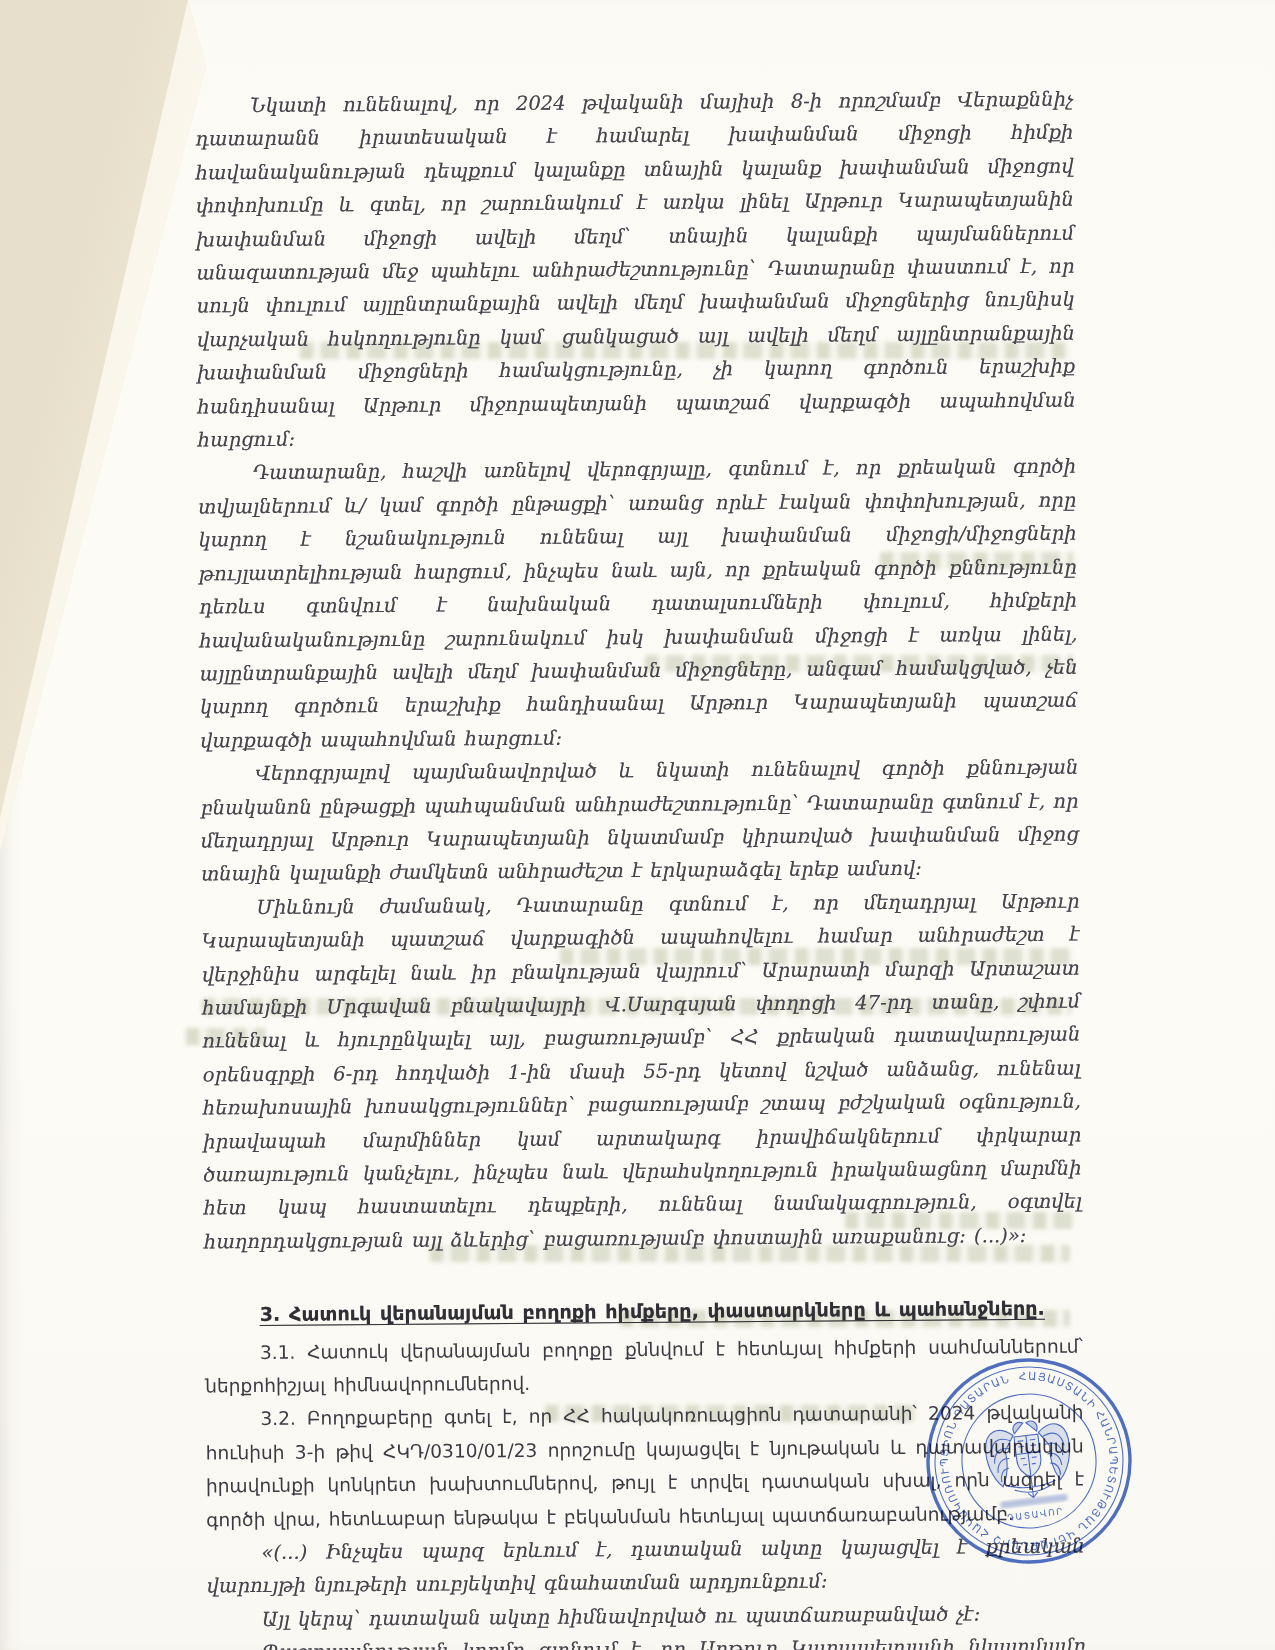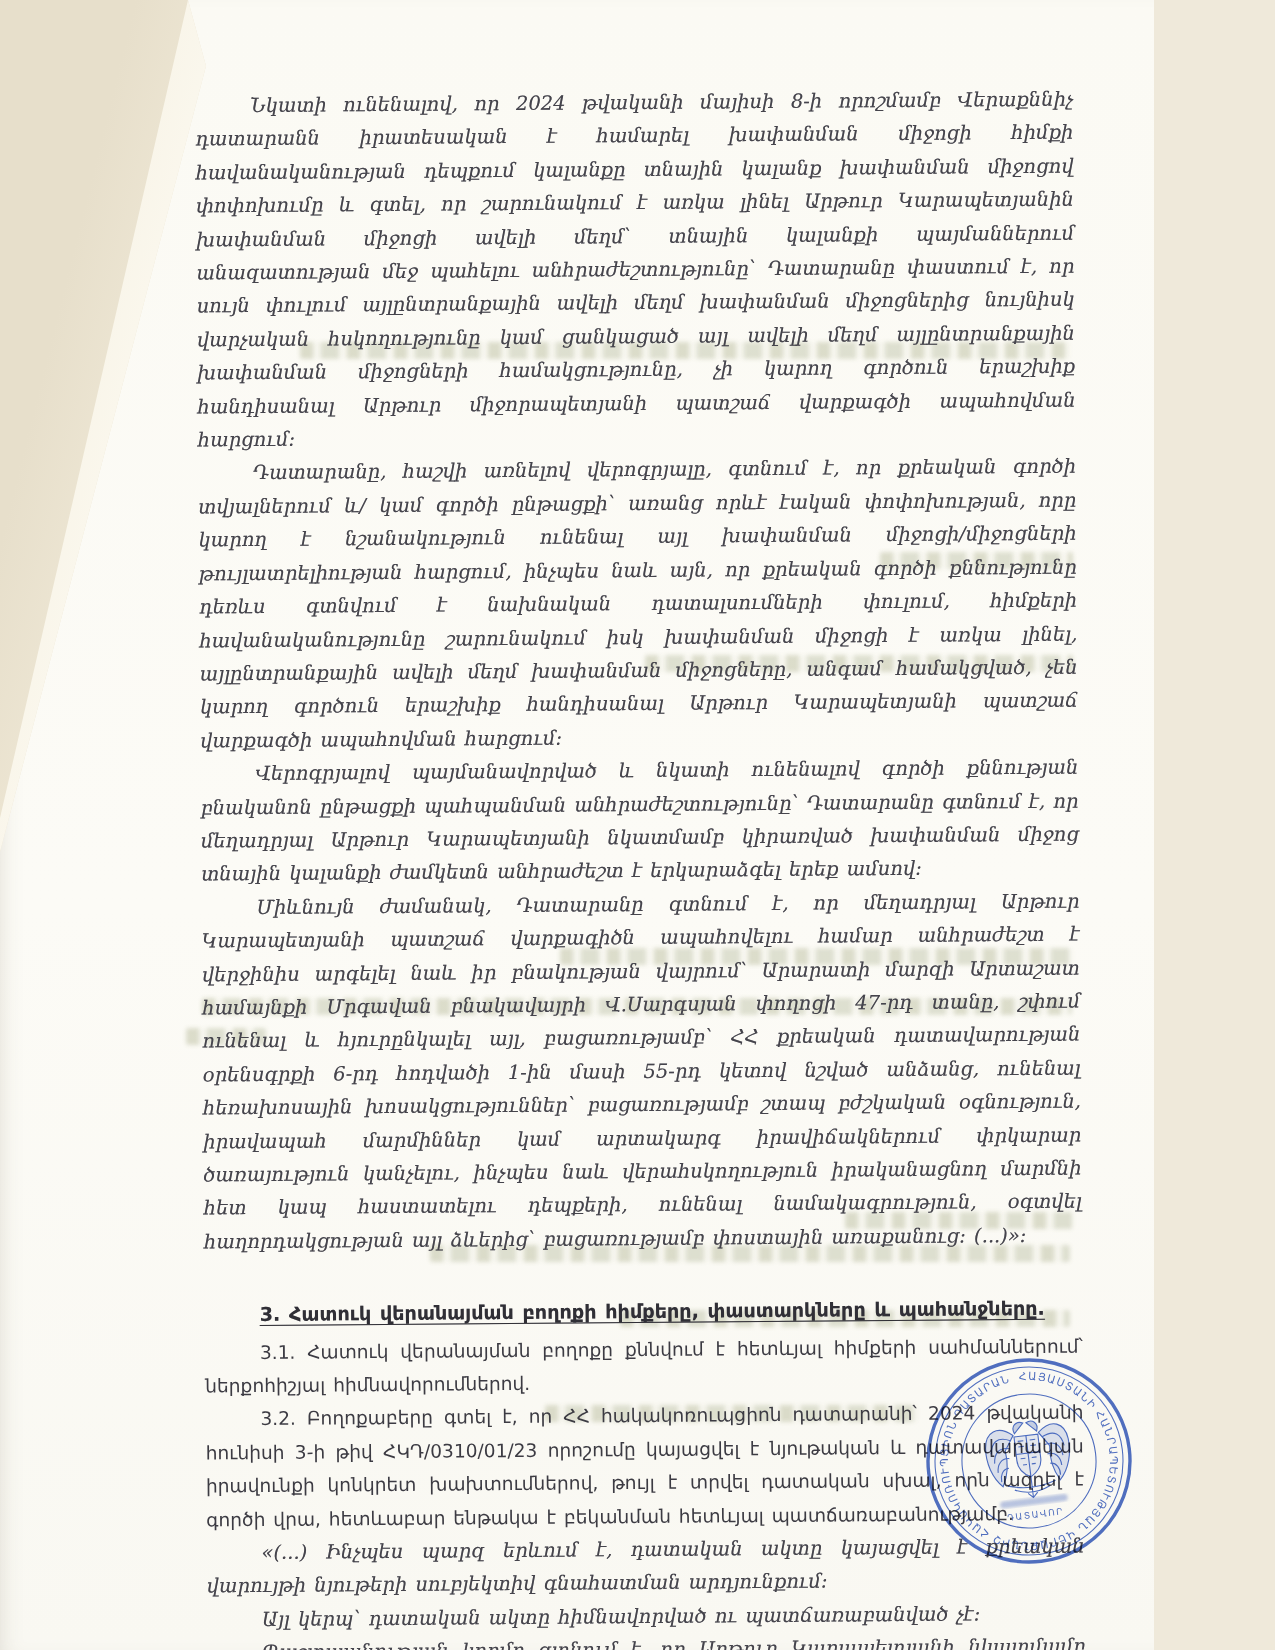--- a/index.html
+++ b/index.html
@@ -1,17 +1,17 @@
 <!DOCTYPE html>
 <html><head>
 <meta charset="utf-8">
 <style>
   html,body{margin:0;padding:0;}
   body{width:1275px;height:1650px;overflow:hidden;background:#efe9da;font-family:"DejaVu Serif",serif;}
-  .canvas{position:relative;width:1154px;height:1650px;overflow:hidden;}
+  .canvas{position:relative;width:1275px;height:1650px;overflow:hidden;}
   .page{position:absolute;inset:0;background:linear-gradient(180deg,#fbfaf4 0%,#fcfbf6 55%,#f9f8f2 100%);
         box-shadow:inset 16px 0 26px -20px rgba(120,110,85,.28);z-index:1;}
   .fold-wedge{position:absolute;left:0;top:0;width:232px;height:880px;z-index:2;
         clip-path:polygon(0 0,188px 0,206px 66px,0 852px);
         background:linear-gradient(104deg,#e7dfcb 30%,#efe8d6 58%,#f3edde 75%);}
   .fold-edge{position:absolute;left:0;top:0;width:232px;height:880px;z-index:2;
         clip-path:polygon(188px 0,206px 66px,0 852px,0 818px);
         background:linear-gradient(104deg,#f6f1e3 20%,#fdfbf3 70%);}
   .textblock{position:absolute;left:195px;top:86px;width:878px;z-index:4;
         transform:rotate(-0.45deg);transform-origin:50% 0;

